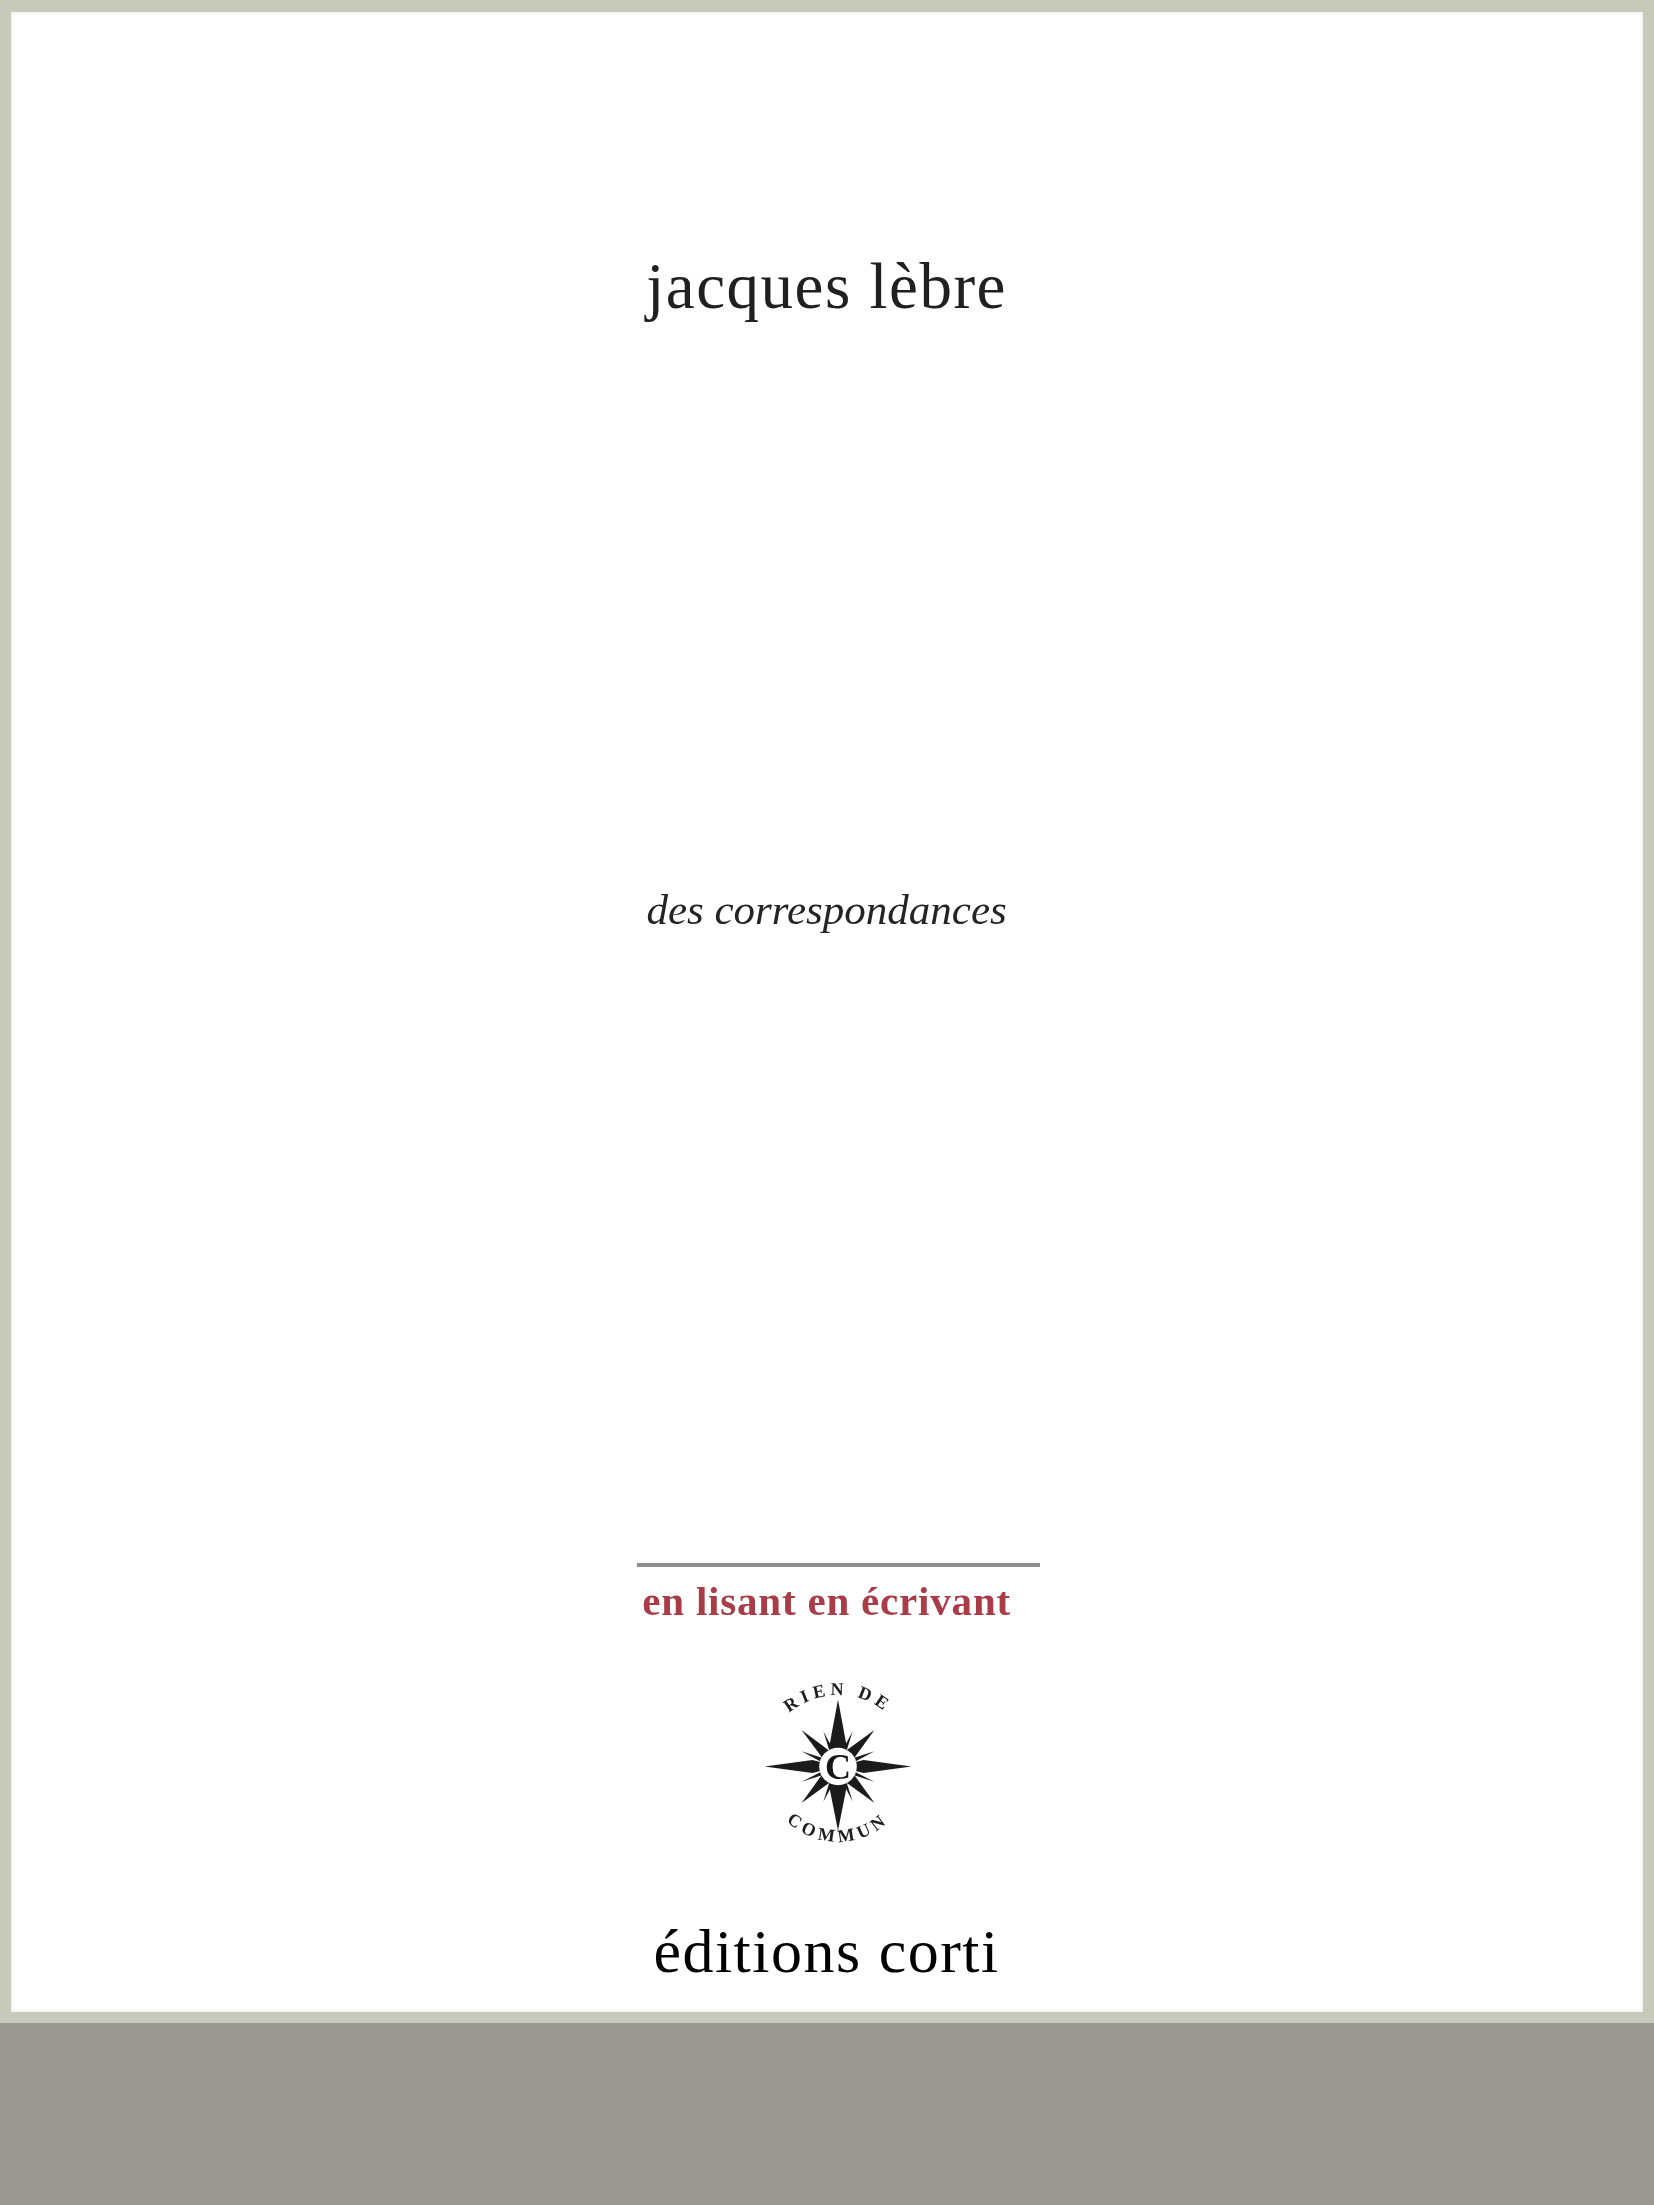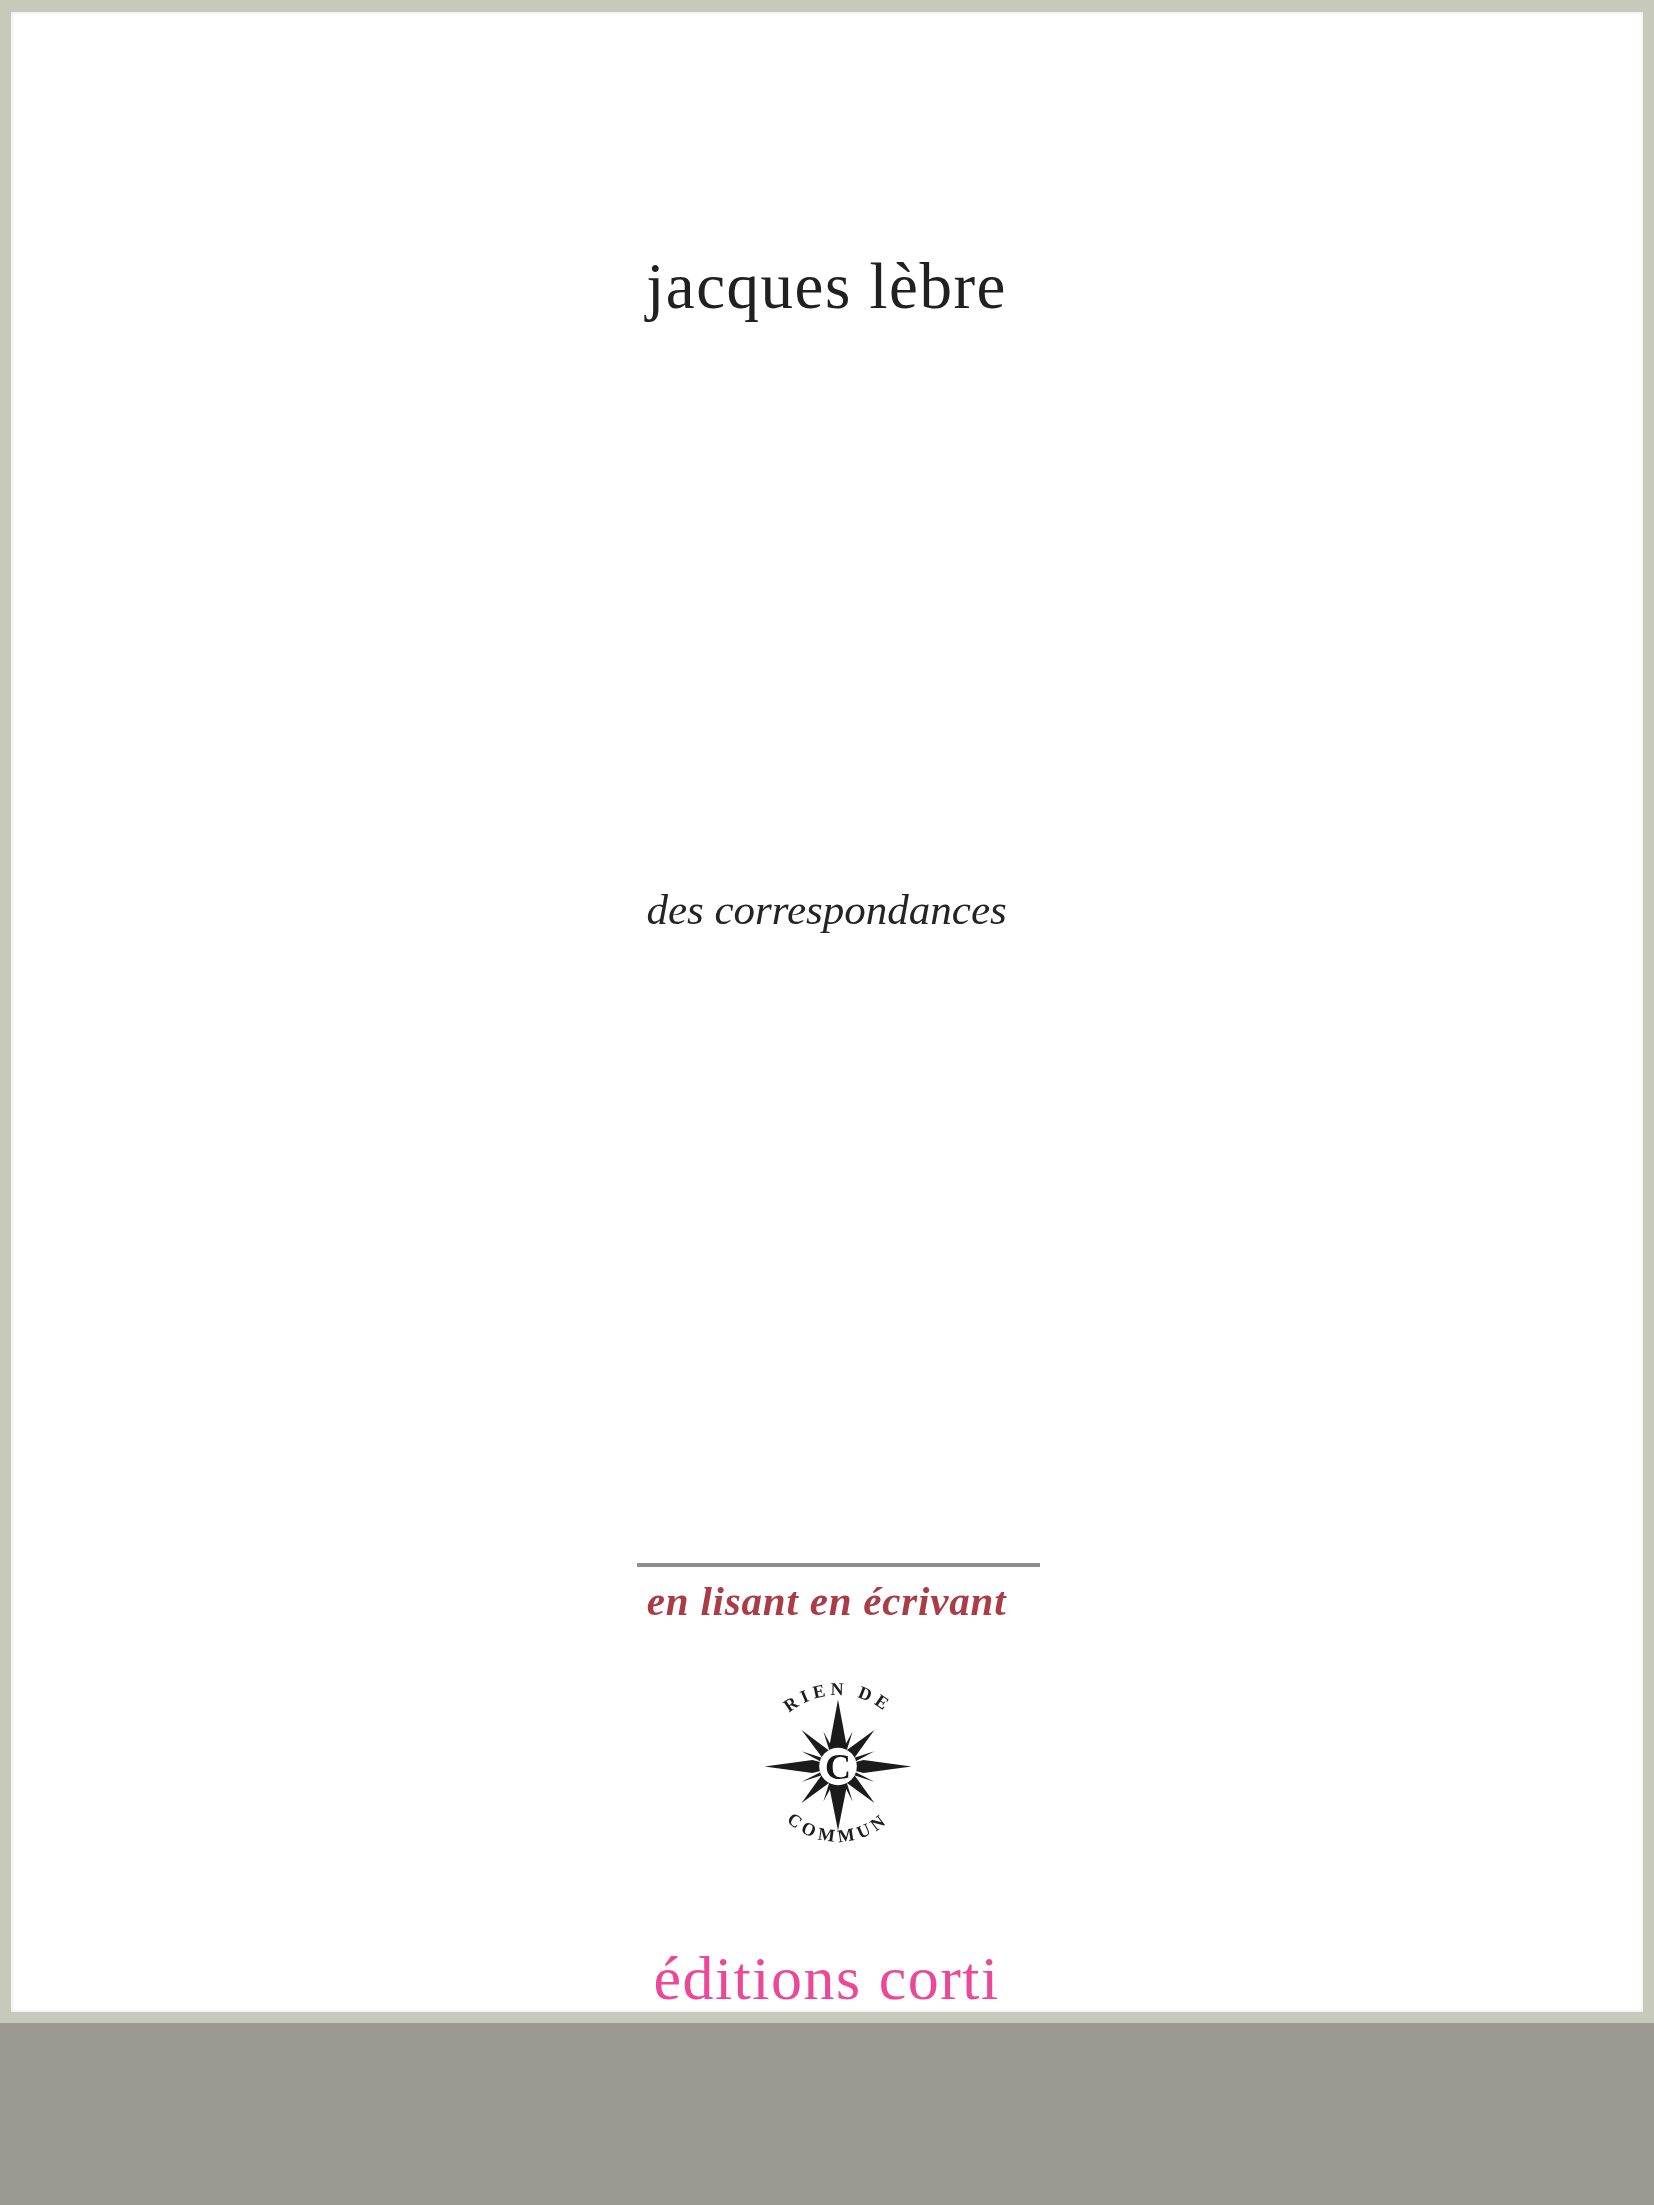--- a/index.html
+++ b/index.html
@@ -38,41 +38,41 @@
   }
   .rule{
     position:absolute;
     top:1551px;left:626px;
     width:403px;height:3.8px;
     background:#8e8e8e;
   }
   .collection{
     top:1565px;
     font-size:41px;line-height:1.2;
-    font-style:italic;font-weight:bold;
+    font-weight:bold;
     color:#a93c47;letter-spacing:0.8px;
   }
   .logo{
     position:absolute;
     left:733px;top:1653px;
     width:188px;height:203px;
   }
   .logo svg{display:block;width:100%;height:100%;}
   .logo .arc-text{
     font-family:"Liberation Serif","DejaVu Serif",serif;
     font-size:24px;font-weight:bold;letter-spacing:6px;fill:#1d1d1d;
   }
   .logo .monogram{
     font-family:"Liberation Serif","DejaVu Serif",serif;
     font-size:48px;font-weight:bold;fill:#161616;
   }
   .publisher{
     top:1905px;
     font-size:62px;line-height:1.1;
-    letter-spacing:1.5px;color:#ec4899;margin-top:27px;
+    letter-spacing:1.5px;color:#000000;
   }
 </style>
 </head>
 <body>
 
 <div class="cover">
   <div class="page">
 
     <div class="centered author">jacques lèbre</div>
 

